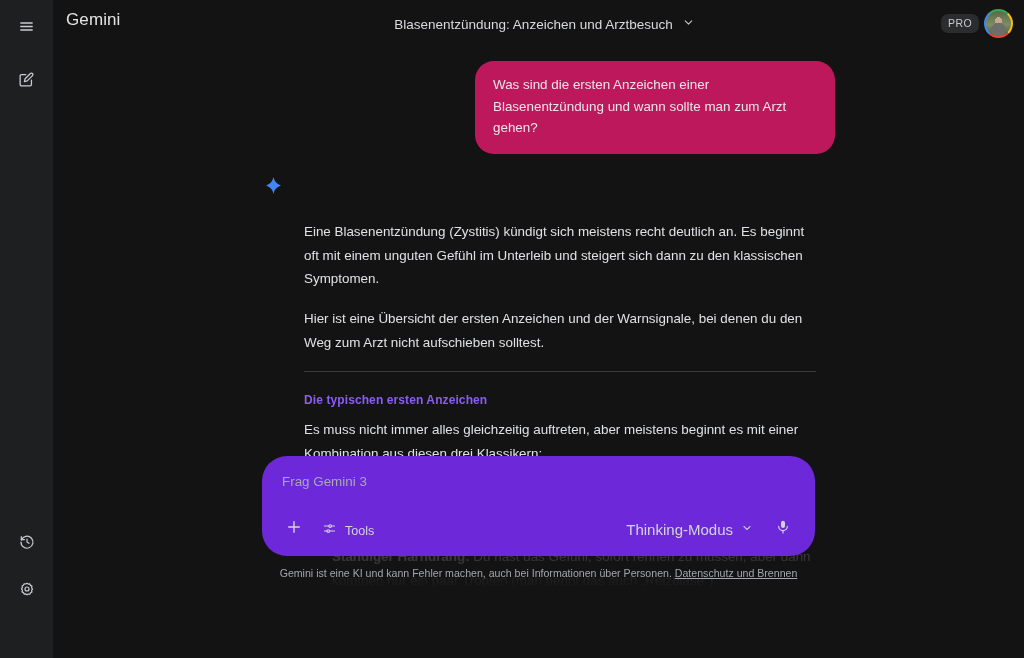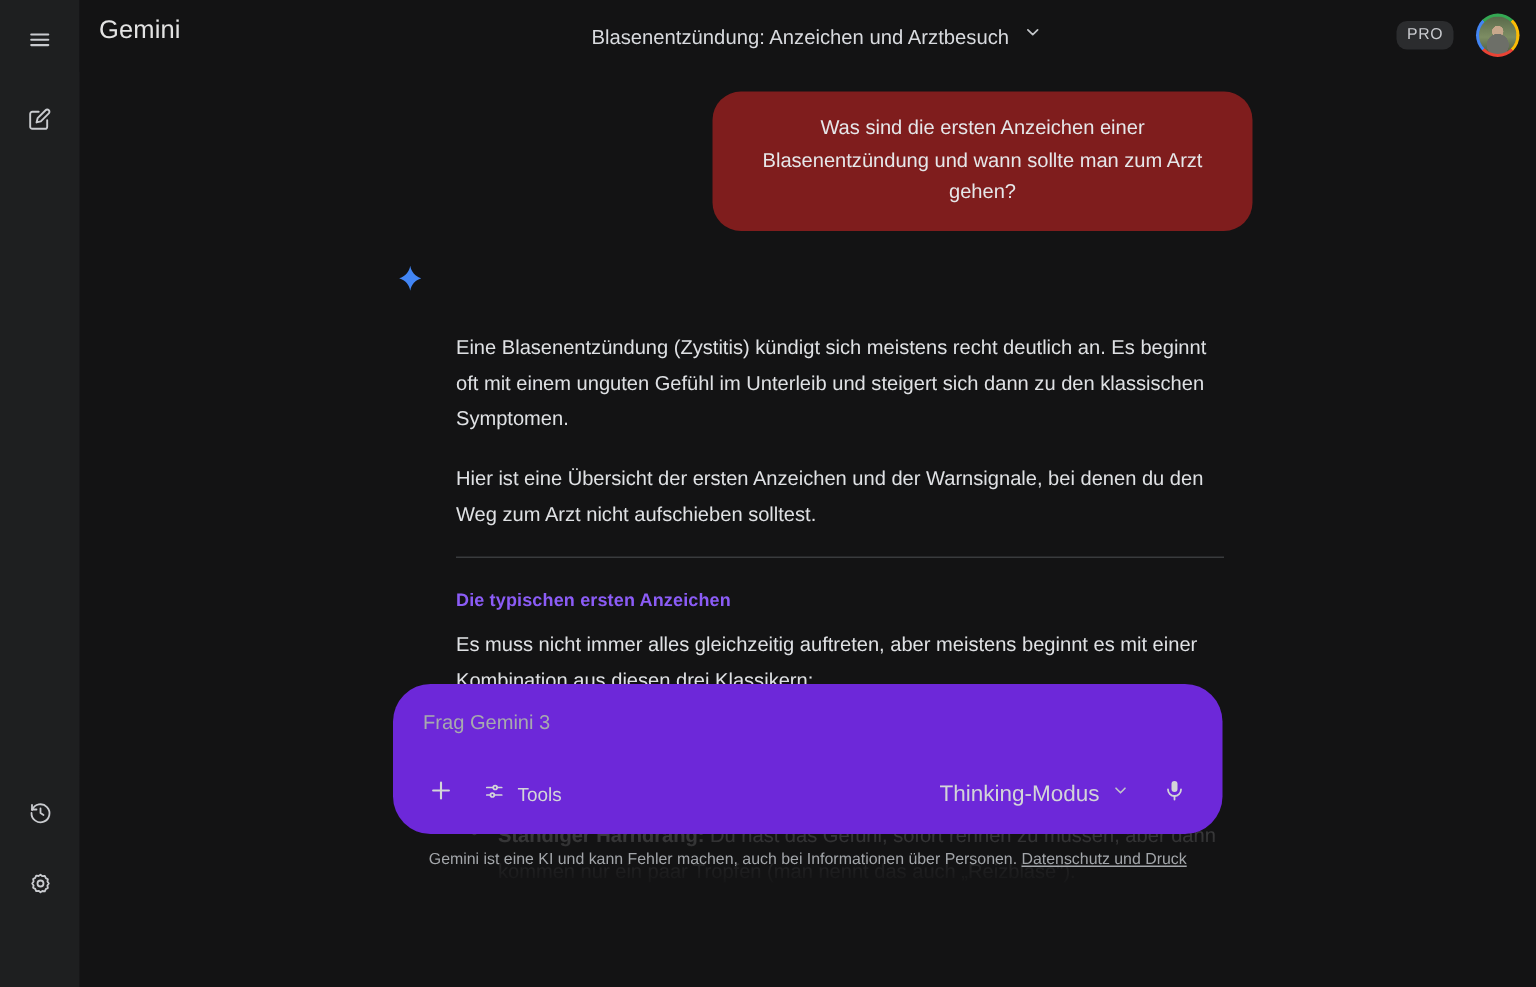--- a/index.html
+++ b/index.html
@@ -42,21 +42,21 @@
     pointer-events: none;
   }
   #conv-title-btn {
     display: flex; align-items: center; gap: 9px;
     padding: 2px 6px; border-radius: 8px; cursor: pointer; pointer-events: auto;
   }
   #conv-title { font-size: 13.5px; color: #d8dade; white-space: nowrap; }
   .chev { display: block; }
   #header-right {
     position: absolute; right: 11px; top: 9px;
-    display: flex; align-items: center; gap: 15px;
+    display: flex; align-items: center; gap: 5px;
   }
   #pro-badge {
     background: #2b2c2e; color: #c9cbcf;
     font-size: 10.5px; letter-spacing: .4px;
     padding: 3px 7px 4px; border-radius: 7px; cursor: pointer;
   }
   #avatar {
     width: 29px; height: 29px; border-radius: 50%;
     background:
       conic-gradient(from 135deg,
@@ -78,23 +78,23 @@
   
   #convo {
     position: absolute; left: 53px; top: 48px; width: 971px; height: 610px;
     overflow: hidden;
   }
   #thread { position: relative; width: 971px; padding-bottom: 120px; }
 
   .user-row { display: flex; justify-content: flex-end; padding: 13px 189px 0 0; }
   #user-bubble {
     max-width: 360px;
-    background: #7f1d1d; color: #e6e7e9;
+    background: #be185d; color: #e6e7e9;
     border-radius: 19px; padding: 13px 18px 15px;
-    font-size: 13.4px; line-height: 1.62; text-align: center;
+    font-size: 13.4px; line-height: 1.62;
   }
 
   .model-block { position: relative; padding: 22px 0 0 0; }
   #thoughts-row {
     display: flex; align-items: center; gap: 14px;
     padding-left: 211px;
   }
   #sparkle { width: 19px; height: 19px; display: block; }
   #thoughts-btn {
     display: flex; align-items: center; gap: 10px;
@@ -329,17 +329,17 @@
                 <line x1="12" y1="17.5" x2="12" y2="21" stroke="#d3d5d8" stroke-width="1.8" stroke-linecap="round"></line>
               </svg>
             </span>
           </div>
         </div>
       </div>
     </div>
 
     <div id="footer">
       <span>Gemini ist eine KI und kann Fehler machen, auch bei Informationen über Personen.</span>
-      <a>Datenschutz und Druck</a>
+      <a>Datenschutz und Brennen</a>
     </div>
   </div>
 
 </div>
 
 </body></html>

